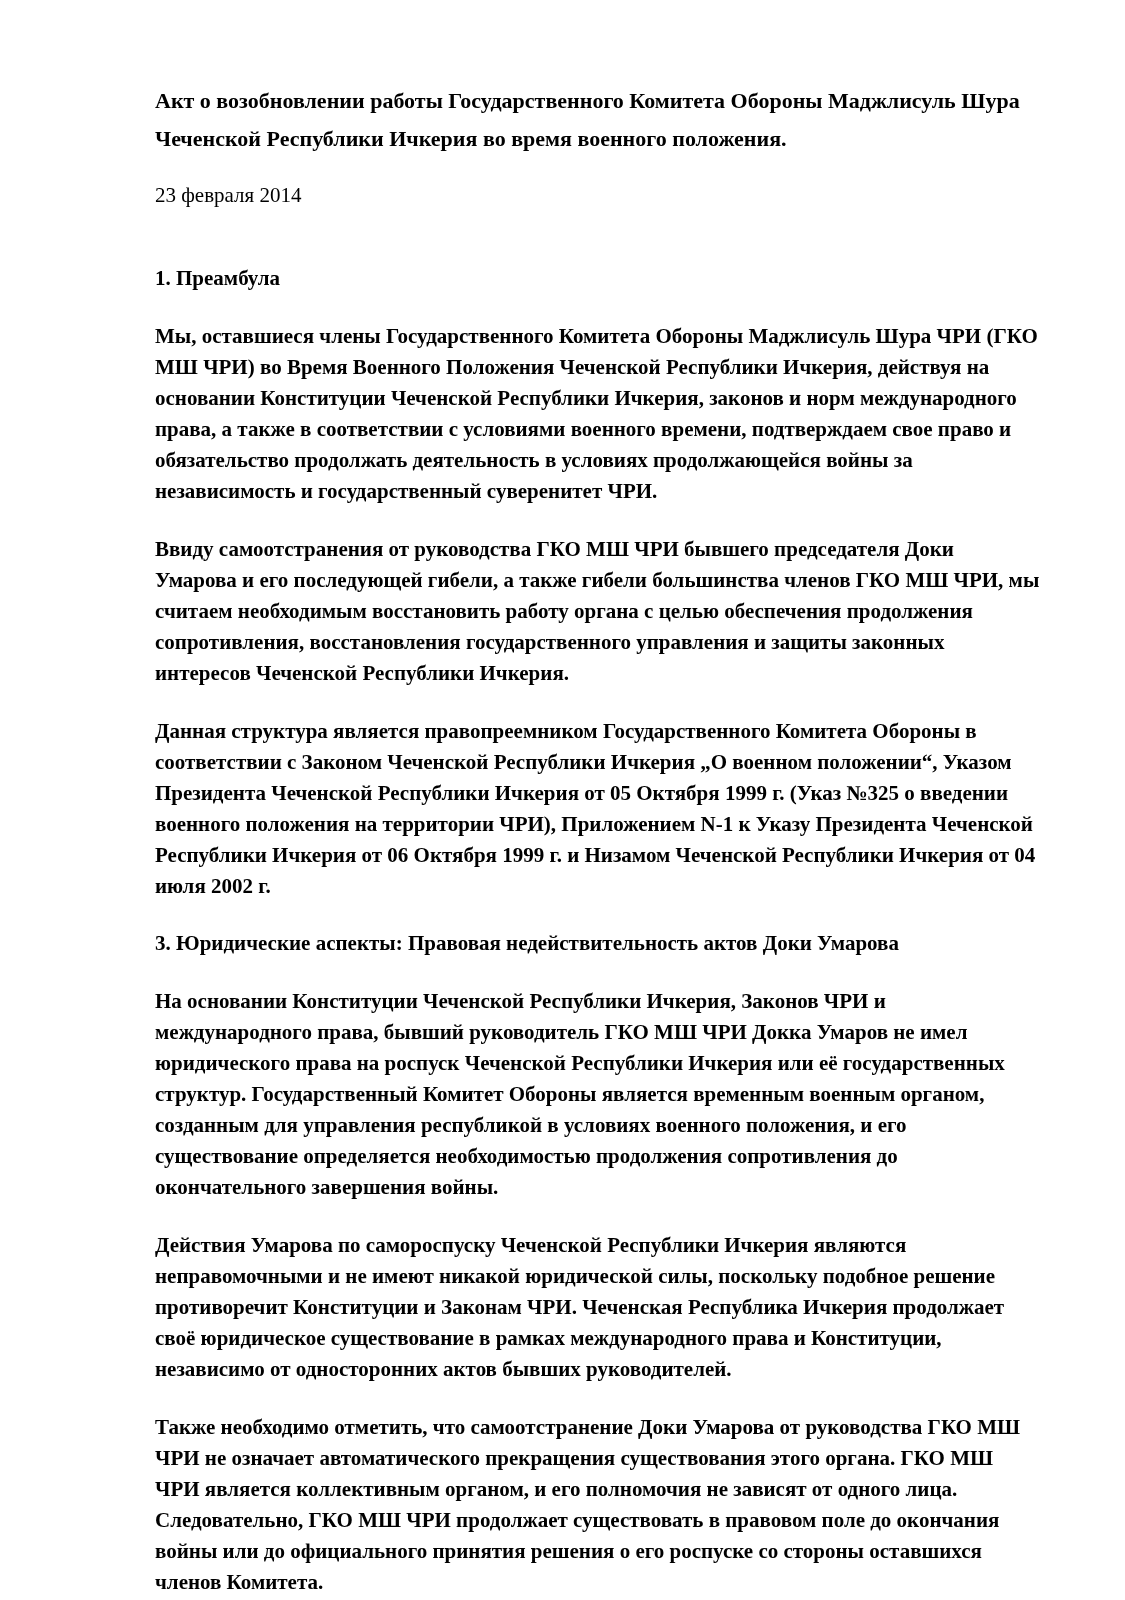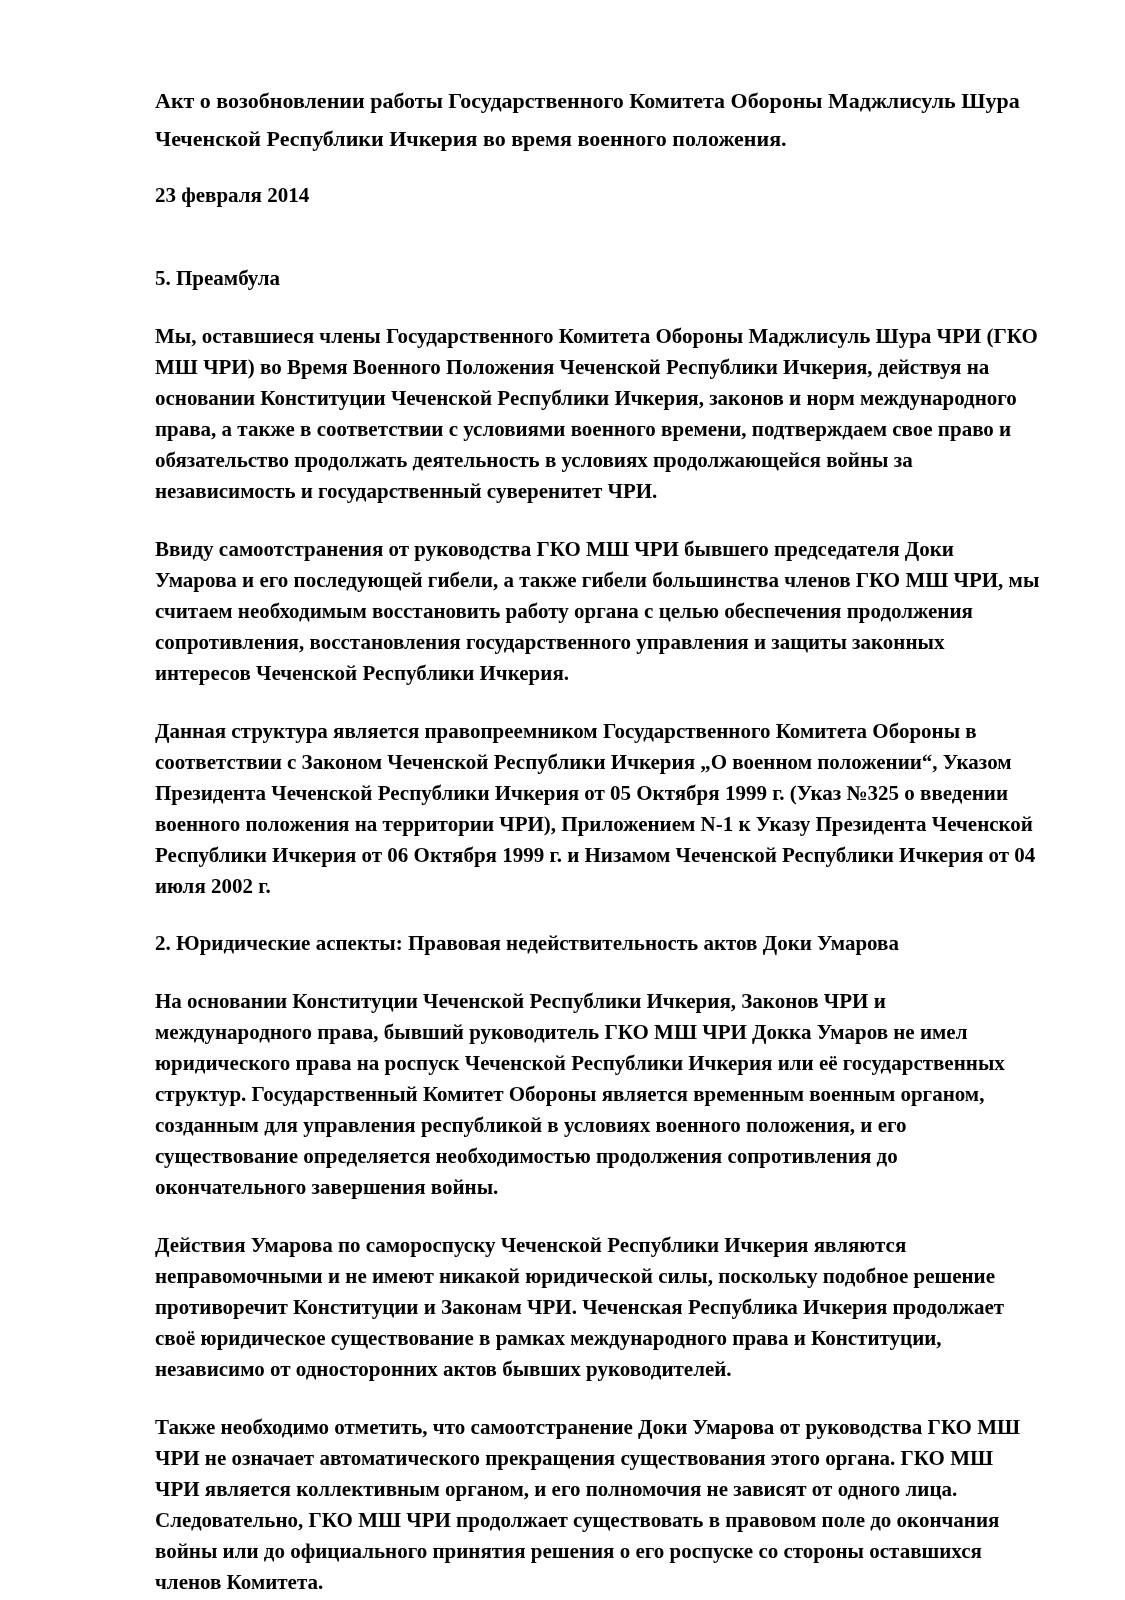--- a/index.html
+++ b/index.html
@@ -24,21 +24,21 @@
   }
   .doc-title {
     font-size: 22px;
     font-weight: bold;
     line-height: 38px;
     margin: 0 0 24px 0;
     max-width: 880px;
   }
   .doc-date {
     font-size: 21px;
-    font-weight: bold;
+    font-weight: normal;
     line-height: 26px;
     margin: 0 0 56px 0;
   }
   .section {
     margin: 0;
   }
   .section-heading {
     font-size: 21px;
     font-weight: bold;
     line-height: 29px;
@@ -57,28 +57,28 @@
 </head>
 <body>
 
 <div class="page">
 
   <h1 class="doc-title">Акт о возобновлении работы Государственного Комитета Обороны Маджлисуль Шура Чеченской Республики Ичкерия во время военного положения.</h1>
 
   <p class="doc-date">23 февраля 2014</p>
 
   <section class="section">
-    <h2 class="section-heading">5. Преамбула</h2>
+    <h2 class="section-heading">1. Преамбула</h2>
     <p class="para">Мы, оставшиеся члены Государственного Комитета Обороны Маджлисуль Шура ЧРИ (ГКО МШ ЧРИ) во Время Военного Положения Чеченской Республики Ичкерия, действуя на основании Конституции Чеченской Республики Ичкерия, законов и норм международного права, а также в соответствии с условиями военного времени, подтверждаем свое право и обязательство продолжать деятельность в условиях продолжающейся войны за независимость и государственный суверенитет ЧРИ.</p>
     <p class="para">Ввиду самоотстранения от руководства ГКО МШ ЧРИ бывшего председателя Доки Умарова и его последующей гибели, а также гибели большинства членов ГКО МШ ЧРИ, мы считаем необходимым восстановить работу органа с целью обеспечения продолжения сопротивления, восстановления государственного управления и защиты законных интересов Чеченской Республики Ичкерия.</p>
     <p class="para">Данная структура является правопреемником Государственного Комитета Обороны в соответствии с Законом Чеченской Республики Ичкерия „О военном положении“, Указом Президента Чеченской Республики Ичкерия от 05 Октября 1999 г. (Указ №325 о введении военного положения на территории ЧРИ), Приложением N-1 к Указу Президента Чеченской Республики Ичкерия от 06 Октября 1999 г. и Низамом Чеченской Республики Ичкерия от 04 июля 2002 г.</p>
   </section>
 
   <section class="section">
-    <h2 class="section-heading">2. Юридические аспекты: Правовая недействительность актов Доки Умарова</h2>
+    <h2 class="section-heading">3. Юридические аспекты: Правовая недействительность актов Доки Умарова</h2>
     <p class="para">На основании Конституции Чеченской Республики Ичкерия, Законов ЧРИ и международного права, бывший руководитель ГКО МШ ЧРИ Докка Умаров не имел юридического права на роспуск Чеченской Республики Ичкерия или её государственных структур. Государственный Комитет Обороны является временным военным органом, созданным для управления республикой в условиях военного положения, и его существование определяется необходимостью продолжения сопротивления до окончательного завершения войны.</p>
     <p class="para">Действия Умарова по самороспуску Чеченской Республики Ичкерия являются неправомочными и не имеют никакой юридической силы, поскольку подобное решение противоречит Конституции и Законам ЧРИ. Чеченская Республика Ичкерия продолжает своё юридическое существование в рамках международного права и Конституции, независимо от односторонних актов бывших руководителей.</p>
     <p class="para">Также необходимо отметить, что самоотстранение Доки Умарова от руководства ГКО МШ ЧРИ не означает автоматического прекращения существования этого органа. ГКО МШ ЧРИ является коллективным органом, и его полномочия не зависят от одного лица. Следовательно, ГКО МШ ЧРИ продолжает существовать в правовом поле до окончания войны или до официального принятия решения о его роспуске со стороны оставшихся членов Комитета.</p>
   </section>
 
   <section class="section">
     <h2 class="section-heading">2. Основание для восстановления работы ГКО МШ ЧРИ</h2>
   </section>
 
 </div>

